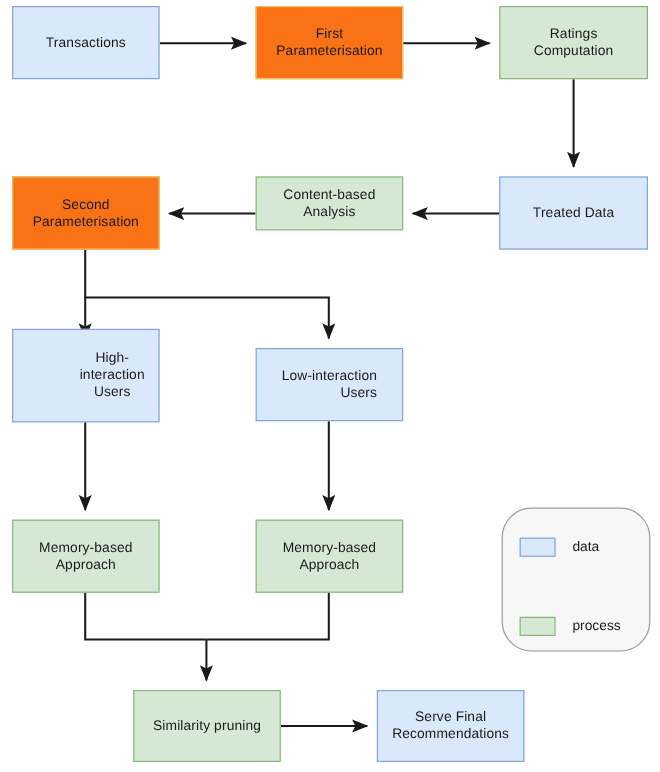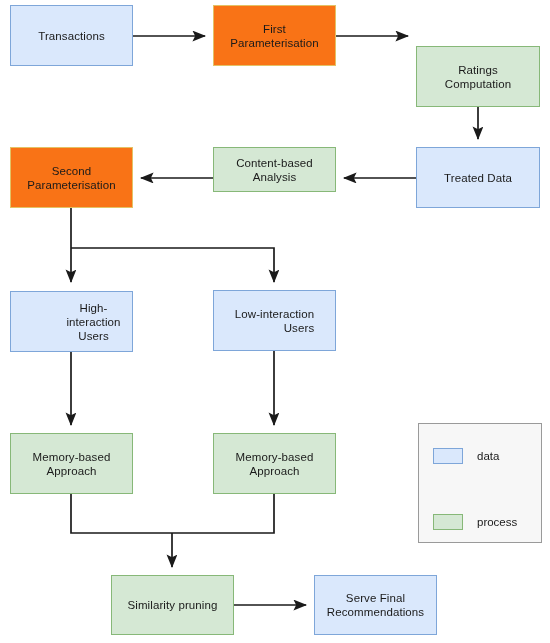--- a/index.html
+++ b/index.html
@@ -123,52 +123,52 @@
       <path d="M234,605 L306,605"></path>
     </g>
   </svg>
 
   <div class="node type-data" style="left: 10px; top: 5px; width: 123px; height: 61px;">
     <span>Transactions</span>
   </div>
   <div class="node type-parameters" style="left: 213px; top: 5px; width: 123px; height: 61px;">
     <span>First<br>Parameterisation</span>
   </div>
-  <div class="node type-process" style="left: 416px; top: 5px; width: 124px; height: 61px; margin-top: 41px;">
+  <div class="node type-process" style="left: 416px; top: 5px; width: 124px; height: 61px;">
     <span>Ratings<br>Computation</span>
   </div>
   <div class="node type-parameters" style="left: 10px; top: 147px; width: 123px; height: 61px;">
     <span>Second<br>Parameterisation</span>
   </div>
   <div class="node type-process" style="left: 213px; top: 147px; width: 123px; height: 45px;">
     <span>Content-based<br>Analysis</span>
   </div>
   <div class="node type-data" style="left: 416px; top: 147px; width: 124px; height: 61px;">
     <span>Treated Data</span>
   </div>
-  <div class="node type-data" style="left: 10px; top: 291px; width: 123px; height: 61px; padding-left: 48px;">
+  <div class="node type-data" style="left: 10px; top: 274px; width: 123px; height: 78px; padding-left: 48px;">
     <span>High-interaction<br>Users</span>
   </div>
   <div class="node type-data" style="left: 213px; top: 290px; width: 123px; height: 61px; text-align: right;">
     <span>Low-interaction<br>Users</span>
   </div>
   <div class="node type-process" style="left: 10px; top: 433px; width: 123px; height: 61px;">
     <span>Memory-based<br>Approach</span>
   </div>
   <div class="node type-process" style="left: 213px; top: 433px; width: 123px; height: 61px;">
     <span>Memory-based<br>Approach</span>
   </div>
   <div class="node type-process" style="left: 111px; top: 575px; width: 123px; height: 60px; justify-content: center;">
     <span>Similarity pruning</span>
   </div>
   <div class="node type-data" style="left: 314px; top: 575px; width: 123px; height: 60px;">
     <span>Serve Final<br>Recommendations</span>
   </div>
 
-  <div id="legend" style="left: 418px; top: 423px; width: 124px; height: 120px;">
+  <div id="legend" style="left: 418px; top: 423px; width: 124px; height: 120px; border-radius: 25px;">
     <div class="legend-row" style="top: 24px;">
       <span class="legend-swatch type-data"></span>
       <span class="legend-label">data</span>
     </div>
     <div class="legend-row" style="top: 90px;">
       <span class="legend-swatch type-process"></span>
       <span class="legend-label">process</span>
     </div>
   </div>
 

